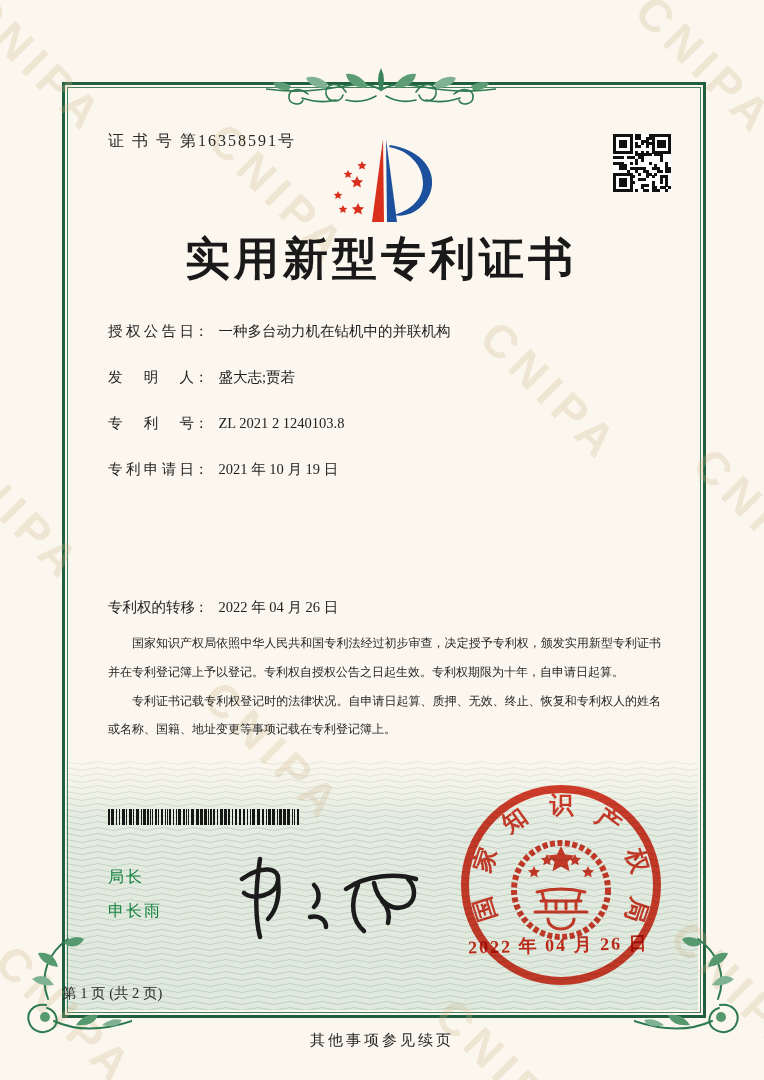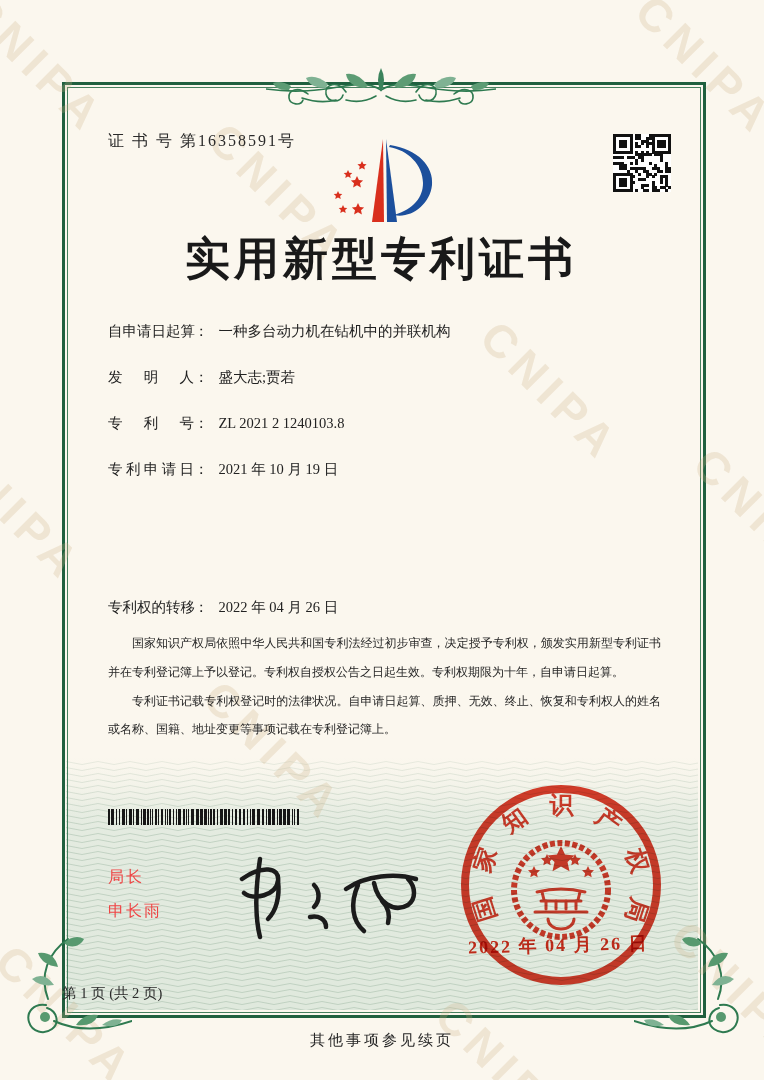--- a/index.html
+++ b/index.html
@@ -34,21 +34,21 @@
   .row{left:108px; width:560px; height:22px; line-height:22px; font-size:14.5px; z-index:6; white-space:nowrap;}
   .flabel{display:inline-block; width:86px; text-align:justify; text-align-last:justify; vertical-align:top;}
   .fcolon{display:inline-block;}
   .fvalue{margin-left:10px;}
   .grant2{position:absolute; left:246px; top:0;}
   .paras{left:108px; top:629px; width:553px; z-index:6; font-size:12px; line-height:28.8px;
     text-align:justify; color:#262626;}
   .paras p{margin:0; text-indent:2em;}
   .barcode{left:108px; top:809px; width:198px; height:16px; z-index:6; display:flex; align-items:stretch;}
   .barcode div{background:#161616; height:100%;}
-  .signer{left:108px; z-index:6; font-size:16px; letter-spacing:2px; color:#ef4444;}
+  .signer{left:108px; z-index:6; font-size:16px; letter-spacing:2px; color:#15803d;}
   .sig{left:218px; top:845px; z-index:6;}
   .sealwrap{left:453px; top:778px; z-index:7; mix-blend-mode:multiply;}
   .sealdate{left:468px; top:933px; width:200px; z-index:8; color:#d92f1d; font-size:18px;
     letter-spacing:2px; font-weight:bold; transform:rotate(-1.5deg); mix-blend-mode:multiply; white-space:nowrap;}
   .pageno{left:62px; top:984px; width:638px; text-align:left; font-size:14.5px; z-index:6; color:#2a2a2a;}
   .footnote{left:0; top:1031px; width:764px; text-align:center; font-size:15px; z-index:6;
     letter-spacing:3px; color:#262626;}
   .logo{left:326px; top:131px; z-index:6;}
   .qr{left:613px; top:134px; width:58px; height:58px; z-index:6; background:#fff; position:absolute;}
   .qr div{position:absolute; background:#111;}
@@ -398,21 +398,21 @@
       <div style="left: 33.1429px; top: 55.2381px; width: 3px; height: 3px;"></div>
       <div style="left: 38.6667px; top: 55.2381px; width: 3px; height: 3px;"></div>
       <div style="left: 41.4286px; top: 55.2381px; width: 3px; height: 3px;"></div>
       <div style="left: 44.1905px; top: 55.2381px; width: 3px; height: 3px;"></div>
       <div style="left: 52.4762px; top: 55.2381px; width: 3px; height: 3px;"></div>
     </div>
 
   <div class="abs title">实用新型专利证书</div>
 
   <div class="abs row" style="top:320px">
-    <span class="flabel">自申请日起算</span><span class="fcolon">：</span><span class="fvalue">一种多台动力机在钻机中的并联机构</span>
+    <span class="flabel">授权公告日</span><span class="fcolon">：</span><span class="fvalue">一种多台动力机在钻机中的并联机构</span>
   </div>
   <div class="abs row" style="top:366px">
     <span class="flabel">发明人</span><span class="fcolon">：</span><span class="fvalue">盛大志;贾若</span>
   </div>
   <div class="abs row" style="top:412px">
     <span class="flabel">专利号</span><span class="fcolon">：</span><span class="fvalue">ZL 2021 2 1240103.8</span>
   </div>
   <div class="abs row" style="top:458px">
     <span class="flabel">专利申请日</span><span class="fcolon">：</span><span class="fvalue">2021 年 10 月 19 日</span>
   </div>

